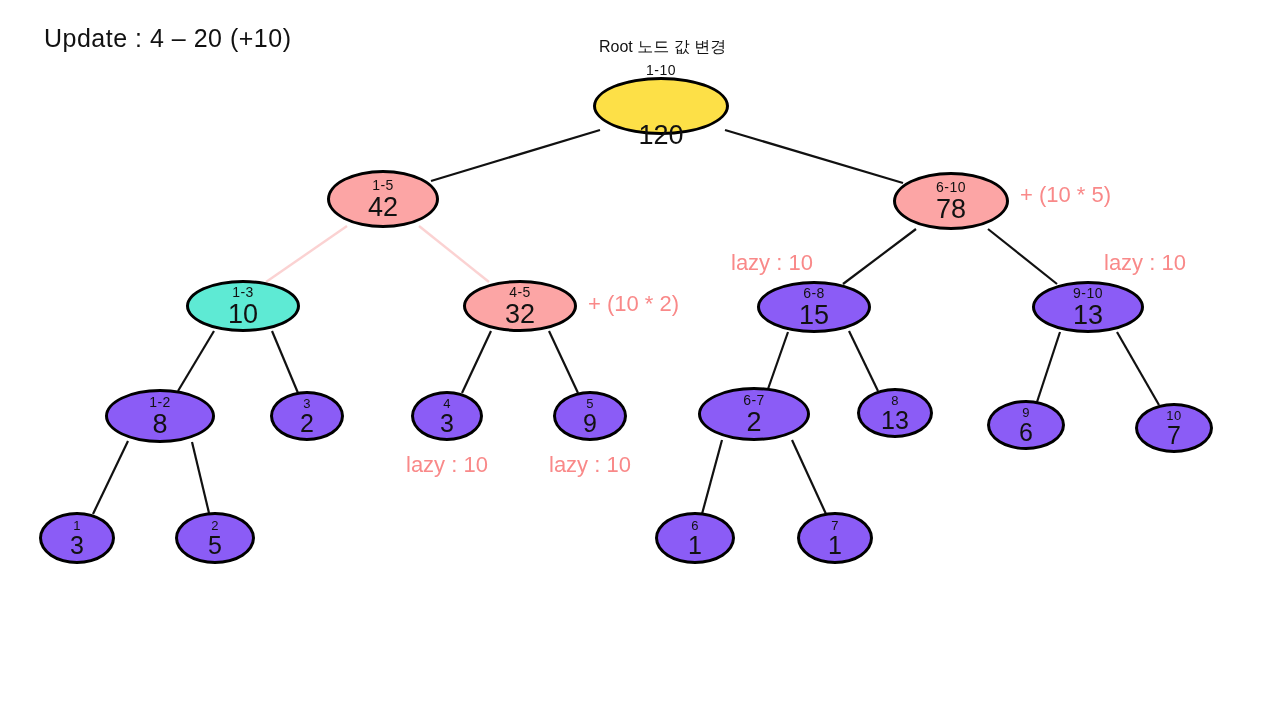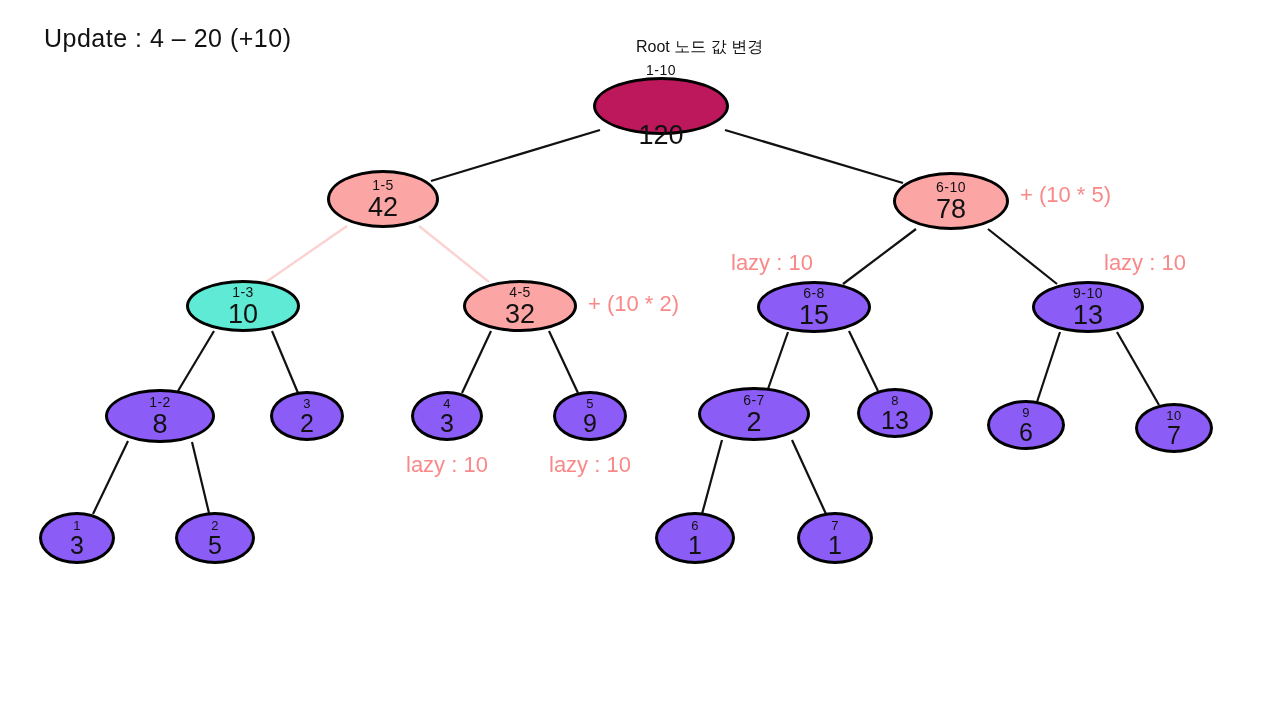--- a/index.html
+++ b/index.html
@@ -25,31 +25,31 @@
     flex-direction: column;
     align-items: center;
     justify-content: center;
     box-sizing: border-box;
     line-height: 1;
   }
   .node .range { font-size: 14px; margin-bottom: 2px; letter-spacing: 0.5px; }
   .node .value { font-size: 27px; }
   .node.small .range { font-size: 13px; margin-bottom: 1px; }
   .node.small .value { font-size: 25px; }
-  .node.fill-root    { background: #be185d; gap: 43px; }
+  .node.fill-root    { background: #fde047; gap: 43px; }
   .node.fill-red     { background: #fca5a5; }
   .node.fill-pink    { background: #5eead4; }
 
   .page-title {
     position: absolute; left: 44px; top: 24px;
     font-size: 25px; font-weight: 500; letter-spacing: 0.5px;
   }
   .subtitle {
     position: absolute; left: 599px; top: 37px;
-    font-size: 16px; font-weight: 500; margin-left: 37px;
+    font-size: 16px; font-weight: 500;
   }
   .pink-label {
     position: absolute;
     color: #f98989;
     font-size: 22px;
     white-space: nowrap;
   }
 </style>
 </head>
 <body>

